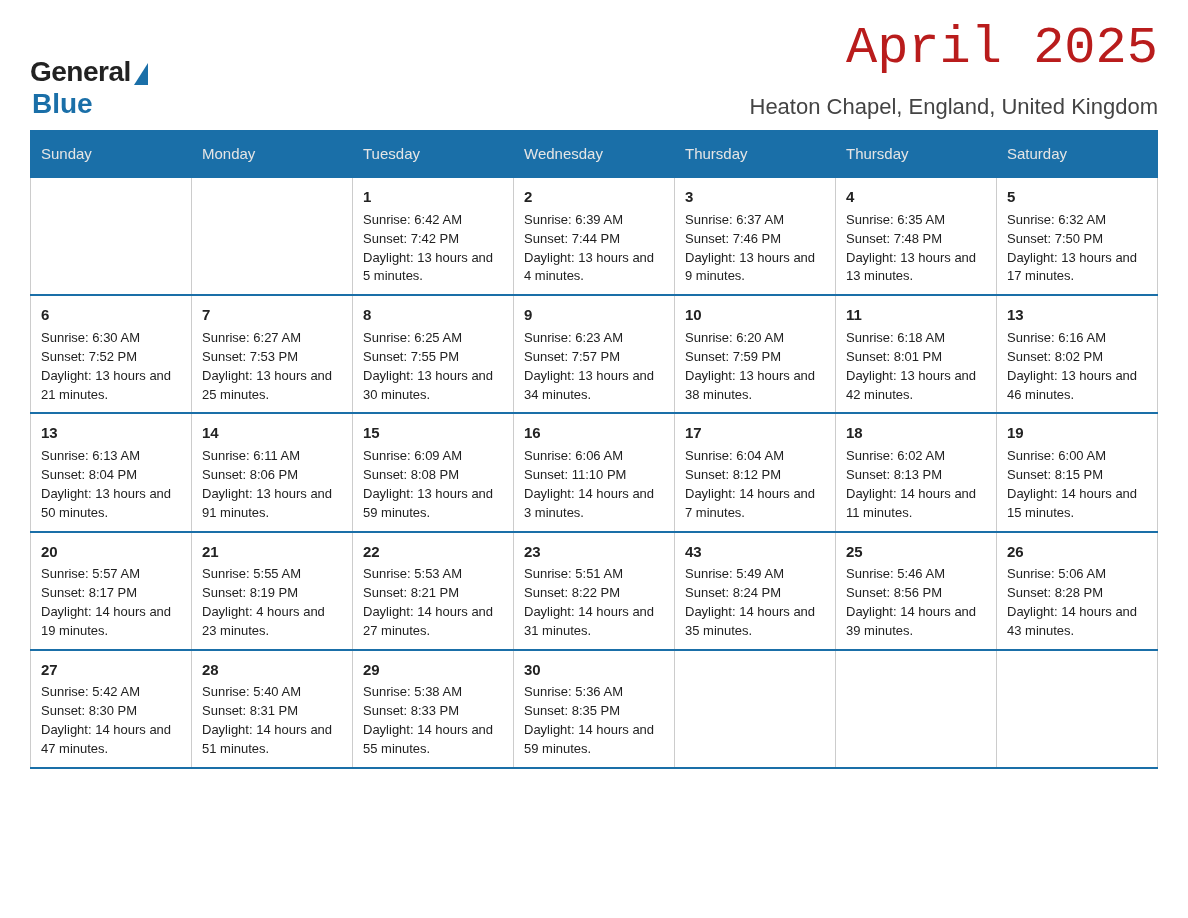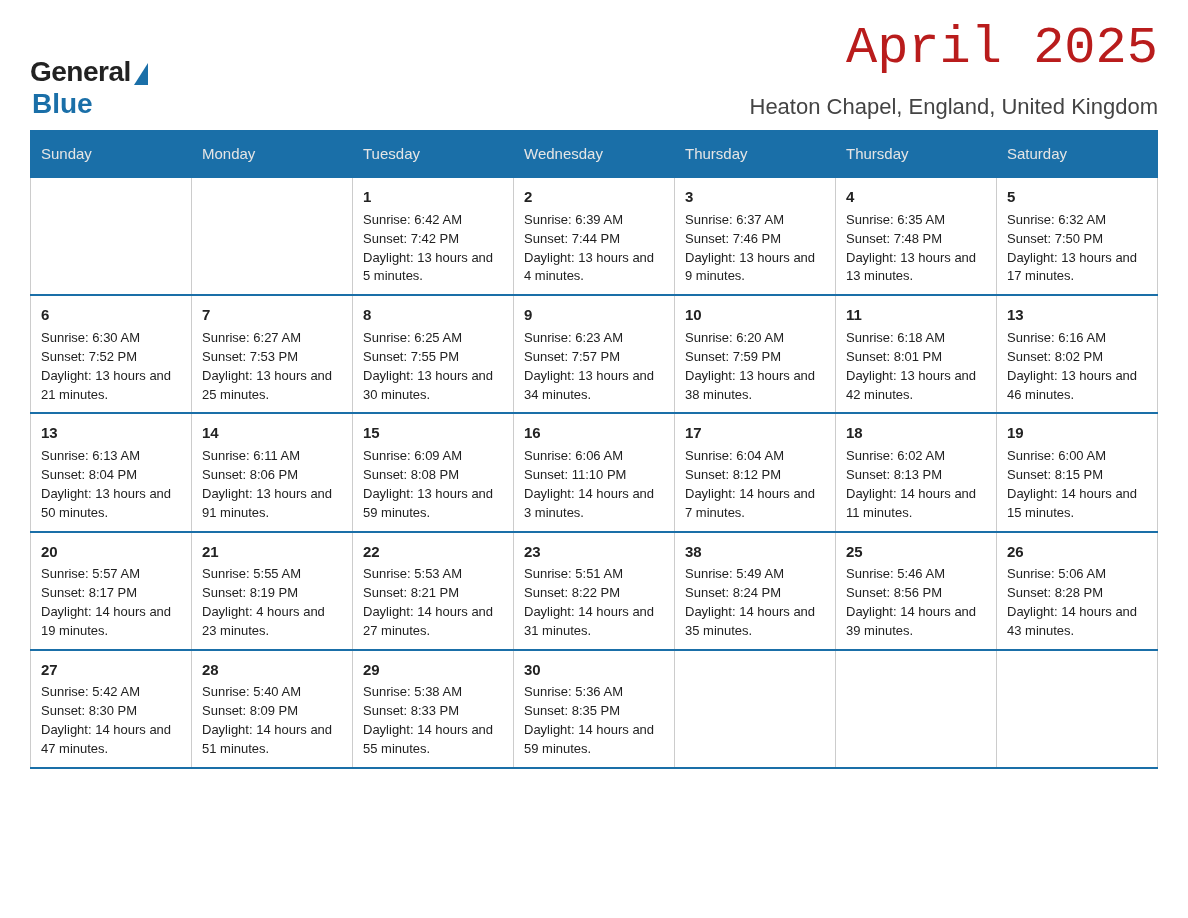--- a/index.html
+++ b/index.html
@@ -154,27 +154,27 @@
         <td><span class="day-num">16</span><span>Sunrise: 6:06 AM</span><br><span>Sunset: 11:10 PM</span><br><span>Daylight: 14 hours and 3 minutes.</span></td>
         <td><span class="day-num">17</span><span>Sunrise: 6:04 AM</span><br><span>Sunset: 8:12 PM</span><br><span>Daylight: 14 hours and 7 minutes.</span></td>
         <td><span class="day-num">18</span><span>Sunrise: 6:02 AM</span><br><span>Sunset: 8:13 PM</span><br><span>Daylight: 14 hours and 11 minutes.</span></td>
         <td><span class="day-num">19</span><span>Sunrise: 6:00 AM</span><br><span>Sunset: 8:15 PM</span><br><span>Daylight: 14 hours and 15 minutes.</span></td>
       </tr>
       <tr>
         <td><span class="day-num">20</span><span>Sunrise: 5:57 AM</span><br><span>Sunset: 8:17 PM</span><br><span>Daylight: 14 hours and 19 minutes.</span></td>
         <td><span class="day-num">21</span><span>Sunrise: 5:55 AM</span><br><span>Sunset: 8:19 PM</span><br><span>Daylight: 4 hours and 23 minutes.</span></td>
         <td><span class="day-num">22</span><span>Sunrise: 5:53 AM</span><br><span>Sunset: 8:21 PM</span><br><span>Daylight: 14 hours and 27 minutes.</span></td>
         <td><span class="day-num">23</span><span>Sunrise: 5:51 AM</span><br><span>Sunset: 8:22 PM</span><br><span>Daylight: 14 hours and 31 minutes.</span></td>
-        <td><span class="day-num">38</span><span>Sunrise: 5:49 AM</span><br><span>Sunset: 8:24 PM</span><br><span>Daylight: 14 hours and 35 minutes.</span></td>
+        <td><span class="day-num">43</span><span>Sunrise: 5:49 AM</span><br><span>Sunset: 8:24 PM</span><br><span>Daylight: 14 hours and 35 minutes.</span></td>
         <td><span class="day-num">25</span><span>Sunrise: 5:46 AM</span><br><span>Sunset: 8:56 PM</span><br><span>Daylight: 14 hours and 39 minutes.</span></td>
         <td><span class="day-num">26</span><span>Sunrise: 5:06 AM</span><br><span>Sunset: 8:28 PM</span><br><span>Daylight: 14 hours and 43 minutes.</span></td>
       </tr>
       <tr>
         <td><span class="day-num">27</span><span>Sunrise: 5:42 AM</span><br><span>Sunset: 8:30 PM</span><br><span>Daylight: 14 hours and 47 minutes.</span></td>
-        <td><span class="day-num">28</span><span>Sunrise: 5:40 AM</span><br><span>Sunset: 8:09 PM</span><br><span>Daylight: 14 hours and 51 minutes.</span></td>
+        <td><span class="day-num">28</span><span>Sunrise: 5:40 AM</span><br><span>Sunset: 8:31 PM</span><br><span>Daylight: 14 hours and 51 minutes.</span></td>
         <td><span class="day-num">29</span><span>Sunrise: 5:38 AM</span><br><span>Sunset: 8:33 PM</span><br><span>Daylight: 14 hours and 55 minutes.</span></td>
         <td><span class="day-num">30</span><span>Sunrise: 5:36 AM</span><br><span>Sunset: 8:35 PM</span><br><span>Daylight: 14 hours and 59 minutes.</span></td>
         <td class="empty-cell"></td>
         <td class="empty-cell"></td>
         <td class="empty-cell"></td>
       </tr>
     </tbody>
 </table>
 
 </body></html>

